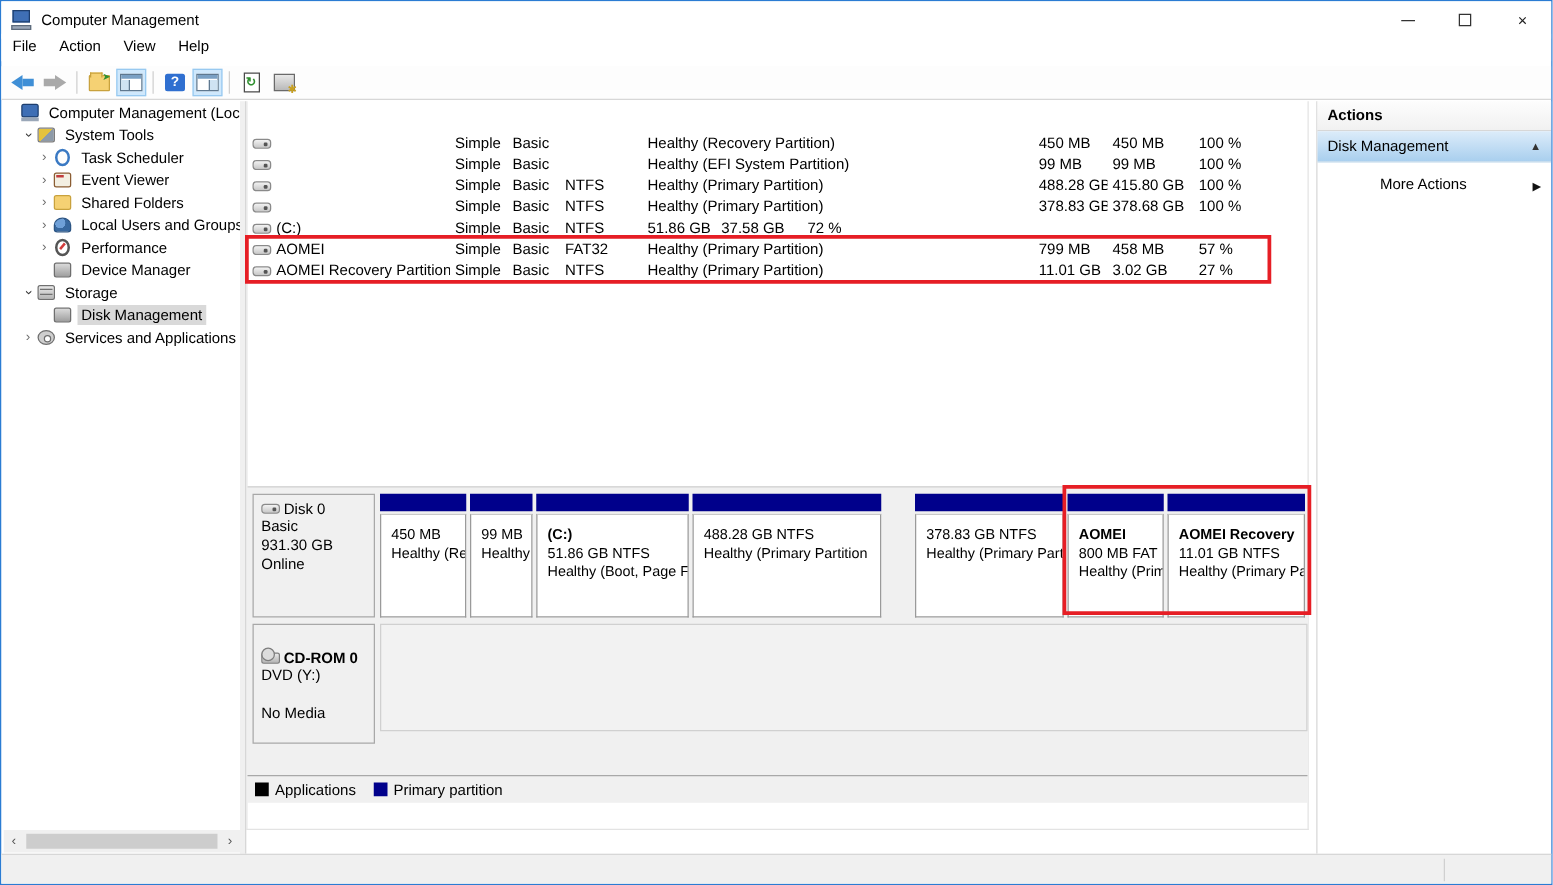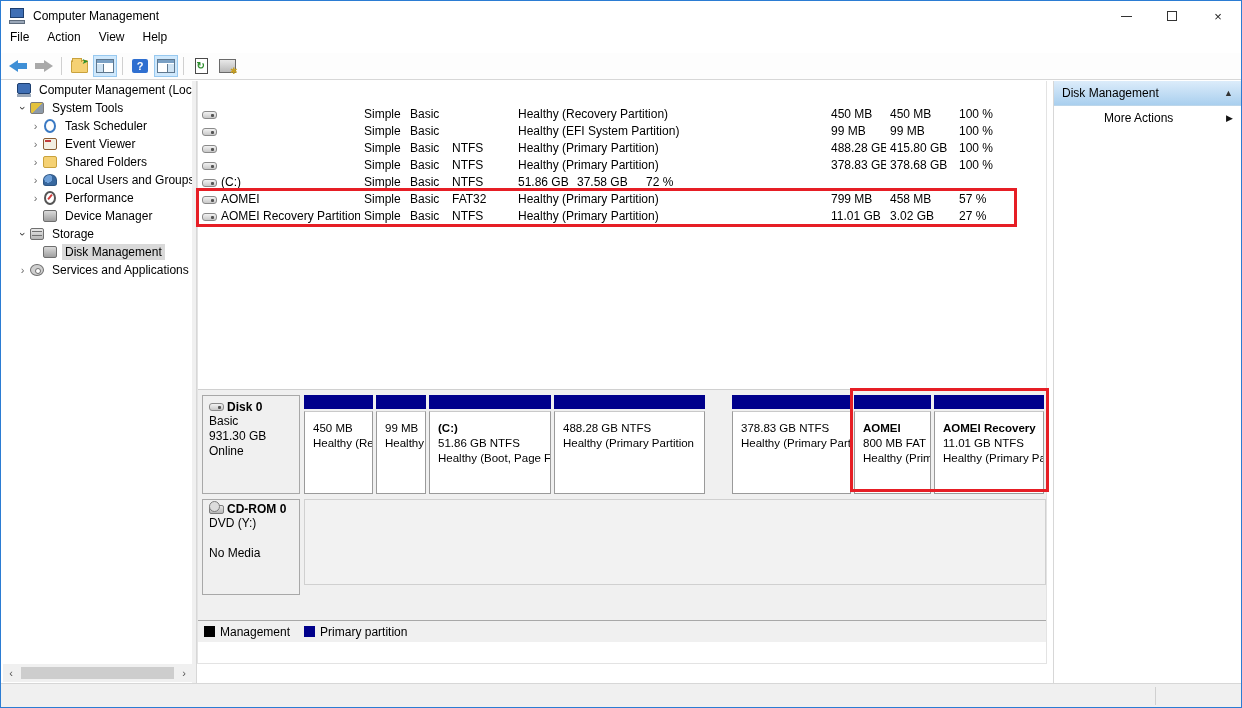--- a/index.html
+++ b/index.html
@@ -89,44 +89,44 @@
   .c0 { width:162px; } .c1 { width:46px; } .c2 { width:42px; } .c3 { width:66px; }
   .c4 { width:313px; } .c5 { width:59px; } .c6 { width:69px; } .c7 { width:52px; }
   .vol-name { display:flex; align-items:center; gap:4px; }
   .drive-ico { flex:0 0 15px; width:15px; height:8px; background:linear-gradient(#f2f2f2,#c8c8c8); border:1px solid #8a8a8a; border-radius:3px; position:relative; }
   .drive-ico::after { content:""; position:absolute; right:2px; top:2px; width:3px; height:3px; background:#555; border-radius:1px; }
 
   
   .graph-pane { position:absolute; left:0; top:308px; width:848px; height:253px; background:#f0f0f0; border-top:1px solid #d0d0d0; }
   .disk-row { position:absolute; left:4px; top:5px; height:99px; }
   .disk-info { position:absolute; left:0; top:0; width:98px; height:99px; background:#f0f0f0; border:1px solid #a8a8a8; padding:4px 6px; }
-  .disk-info .din { display:flex; align-items:center; gap:3px; font-weight:bold; }
+  .disk-info .din { display:flex; align-items:center; gap:3px; font-weight:normal; }
   .disk-line { line-height:15px; }
   .partitions { position:absolute; left:102px; top:0; height:99px; display:flex; gap:3px; }
   .part { height:99px; display:flex; flex-direction:column; }
   .part-strip { height:14px; background:#00008b; flex:0 0 14px; }
   .part-body { flex:1 1 auto; background:#fff; border:1px solid #9a9a9a; border-top:1px solid #c9c9c9; margin-top:2px; padding:9px 0 0 8px; overflow:hidden; }
   .part-body div { white-space:nowrap; line-height:15px; font-size:11.5px; }
   .part-name { font-weight:bold; }
   .cdrom-row { position:absolute; left:4px; top:109px; height:96px; }
-  .cdrom-info { position:absolute; left:0; top:0; width:98px; height:96px; background:#f0f0f0; border:1px solid #a8a8a8; padding:2px 6px; }
+  .cdrom-info { position:absolute; left:0; top:0; width:98px; height:96px; background:#f0f0f0; border:1px solid #a8a8a8; padding:19px 6px; }
   .cdrom-track { position:absolute; left:102px; top:0; width:742px; height:86px; background:#f2f2f2; border:1px solid #d0d0d0; }
   .cd-ico { flex:0 0 15px; width:15px; height:9px; background:linear-gradient(#e9e9e9,#b5b5b5); border:1px solid #7c7c7c; border-radius:2px; position:relative; }
   .cd-ico::before { content:""; position:absolute; left:-1px; top:-5px; width:9px; height:9px; border:1px solid #7c7c7c; border-radius:50%; background:#dcdcdc; }
   .legend-bar { position:absolute; left:0; bottom:0; width:848px; height:22px; background:#f0f0f0; border-top:1px solid #a8a8a8; display:flex; align-items:center; padding-left:6px; gap:6px; }
   .legend-item { display:flex; align-items:center; gap:5px; margin-right:8px; }
   .legend-swatch { width:11px; height:11px; display:inline-block; }
 
   
   .actions-pane { position:absolute; left:1052px; top:80px; width:188px; height:602px; background:#fff; border-left:1px solid #d7d7d7; }
   .actions-header { height:24px; line-height:23px; font-weight:bold; padding-left:8px; background:linear-gradient(#fdfdfd,#f1f1f1); border-bottom:1px solid #d7d7d7; }
   .actions-group { height:25px; display:flex; align-items:center; padding:0 8px; background:linear-gradient(#dcecfa,#a9cfee); border-bottom:1px solid #bcd6ea; }
   .actions-group .grp-label { flex:1; }
   .caret-up { font-size:9px; color:#333; }
-  .more-actions { height:24px; display:flex; align-items:center; padding:0 8px 0 50px; }
+  .more-actions { height:24px; display:flex; align-items:flex-end; padding:0 8px 0 50px; }
   .more-actions .ma-label { flex:1; }
   .caret-right { font-size:9px; color:#111; }
 
   
   .statusbar { position:absolute; left:0; top:682px; width:1242px; height:24px; background:#f0f0f0; border-top:1px solid #d7d7d7; }
   .statusbar .sb-div { position:absolute; left:1154px; top:3px; width:1px; height:18px; background:#d0d0d0; }
 
   
   .red-box { position:absolute; border:3px solid #e61e25; pointer-events:none; }
   .red-box.rows { left:195px; top:187px; width:821px; height:39px; }
@@ -476,32 +476,33 @@
           <div class="disk-line">&nbsp;</div>
           <div class="disk-line">No Media</div>
         </div>
         <div class="cdrom-track"></div>
       </div>
 
       <div class="legend-bar">
 
           <span class="legend-item">
             <span class="legend-swatch" style="background: rgb(0, 0, 0);"></span>
-            <span>Management</span>
+            <span>Applications</span>
           </span>
 
           <span class="legend-item">
             <span class="legend-swatch" style="background: rgb(0, 0, 139);"></span>
             <span>Primary partition</span>
           </span>
         </div>
     </div>
   </div>
 
   <div class="actions-pane">
+    <div class="actions-header">Actions</div>
     <div class="actions-group">
       <span class="grp-label">Disk Management</span>
       <span class="caret-up">▲</span>
     </div>
     <div class="more-actions">
       <span class="ma-label">More Actions</span>
       <span class="caret-right">▶</span>
     </div>
   </div>
 

